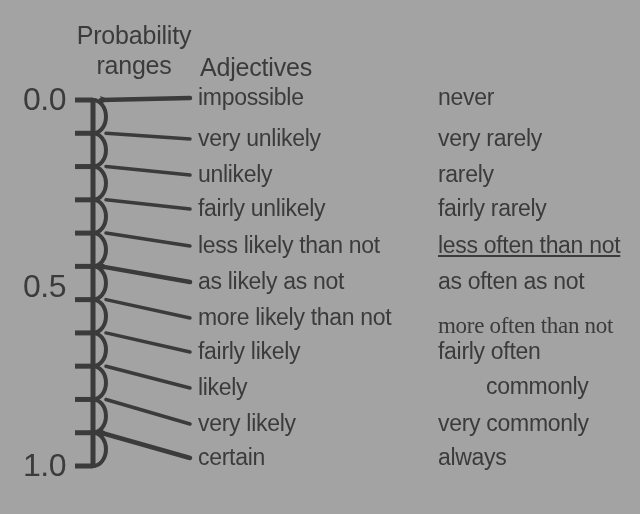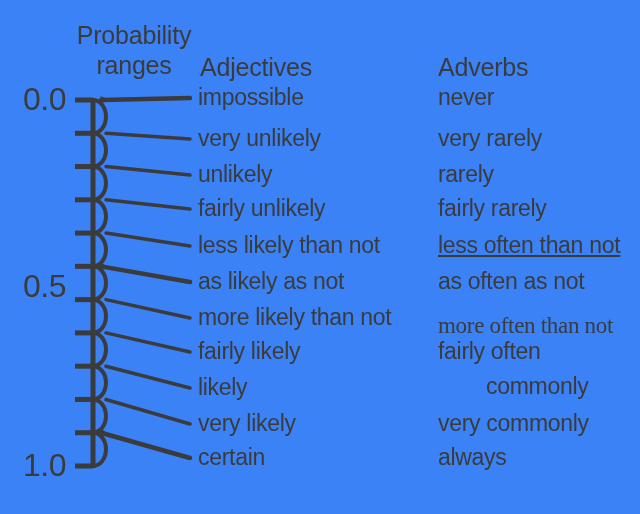--- a/index.html
+++ b/index.html
@@ -5,21 +5,21 @@
 <style>
   html, body {
     margin: 0;
     padding: 0;
     background: #ffffff;
   }
   #figure {
     position: relative;
     width: 640px;
     height: 514px;
-    background: #3b82f6;
+    background: #a3a3a3;
     overflow: hidden;
     font-family: "Liberation Sans", "DejaVu Sans", sans-serif;
     color: #3b3b3b;
     -webkit-font-smoothing: none;
   }
 
   
   .title-block {
     position: absolute;
     left: 44px;
@@ -85,21 +85,20 @@
 <body>
 
 <div id="figure">
 
   <div class="title-block">
     <span class="title-line-1">Probability</span>
     <span class="title-line-2">ranges</span>
   </div>
 
   <div class="col-header" id="header-adjectives">Adjectives</div>
-  <div class="col-header" id="header-adverbs">Adverbs</div>
 
   <svg id="scale-svg" viewBox="0 0 640 514">
     <defs>
       <marker id="arrowhead" markerWidth="10" markerHeight="8" refX="9" refY="4" orient="auto" markerUnits="userSpaceOnUse">
         <path d="M 10,0 L 0,4 L 10,8 L 7.2,4 Z" fill="#3b3b3b"></path>
       </marker>
     </defs>
 
     <g>
       <line x1="93" y1="98" x2="93" y2="468" stroke="#3b3b3b" stroke-width="5"></line>

